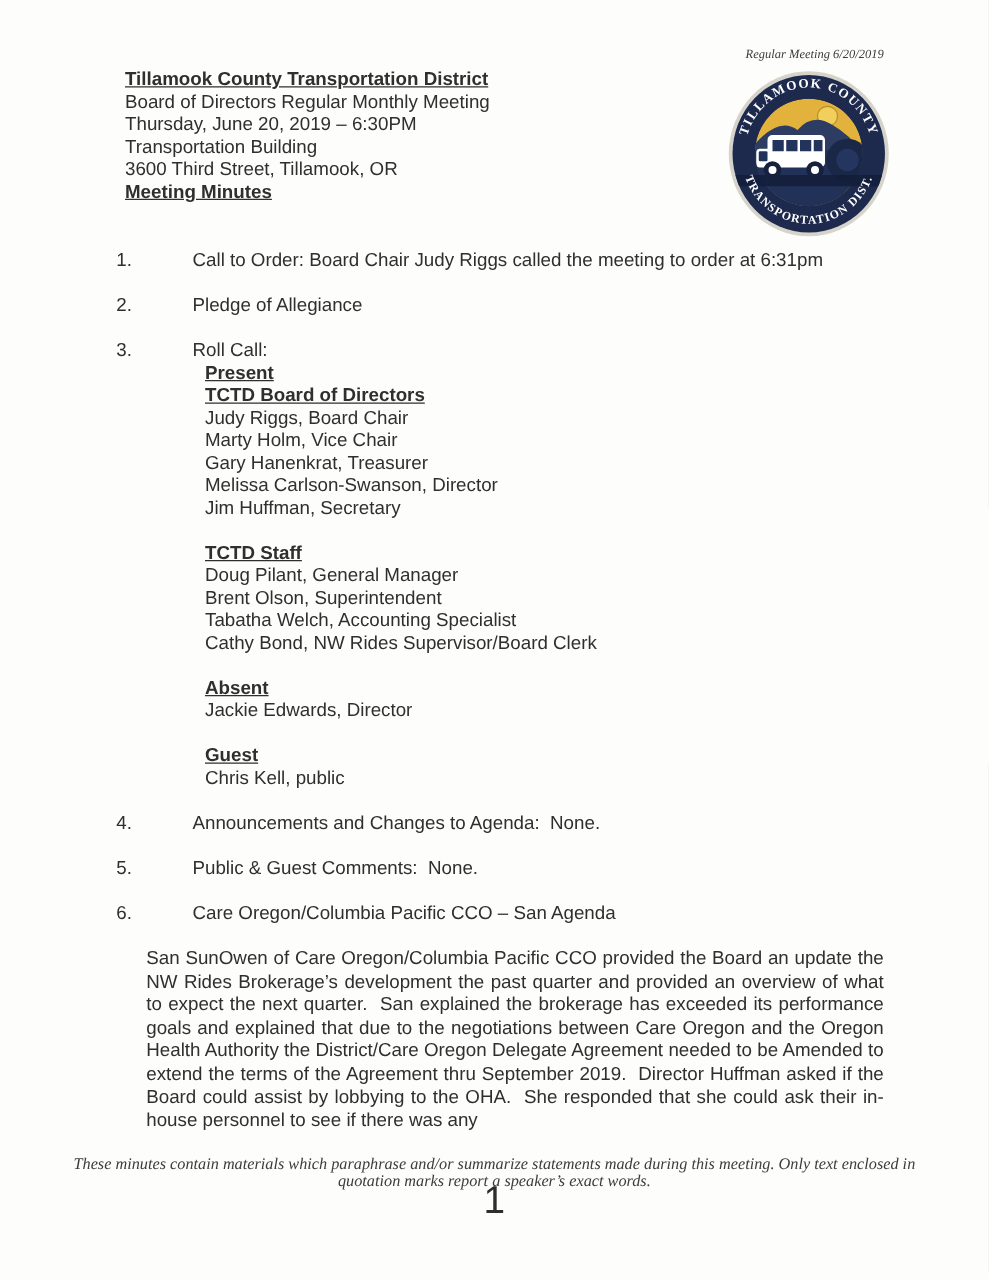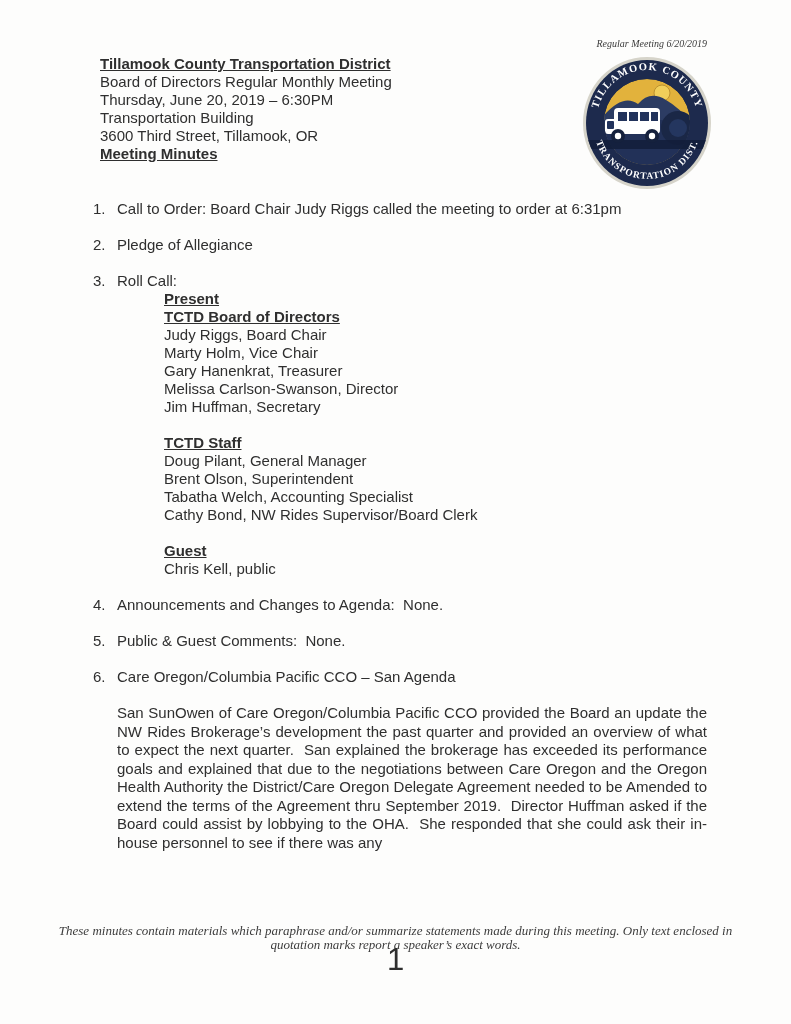--- a/index.html
+++ b/index.html
@@ -26,21 +26,21 @@
     position:absolute;top:56px;left:582px;
     width:130px;height:134px;
   }
   .content{
     position:absolute;top:200px;left:93px;width:616px;
     font-size:15px;line-height:18px;
   }
   .item{display:flex;margin-bottom:18px;}
   .item.tight{margin-bottom:0;}
   .item .num{width:24px;flex:0 0 24px;}
-  .item .txt{white-space:pre-wrap;}
+  .item .txt{white-space:pre-wrap;margin-left:37px;}
   .roll{margin-left:71px;}
   .group{margin-bottom:18px;}
   .hd{font-weight:bold;text-decoration:underline;}
   .para{
     margin-left:24px;width:590px;
     text-align:justify;line-height:18.5px;
     white-space:pre-wrap;
   }
   .footer{
     position:absolute;top:924px;left:50%;transform:translateX(-50%);
@@ -146,20 +146,24 @@
       </div>
 
       <div class="group">
         <div class="hd">TCTD Staff</div>
         <div>Doug Pilant, General Manager</div>
         <div>Brent Olson, Superintendent</div>
         <div>Tabatha Welch, Accounting Specialist</div>
         <div>Cathy Bond, NW Rides Supervisor/Board Clerk</div>
       </div>
 
+      <div class="group">
+        <div class="hd">Absent</div>
+        <div>Jackie Edwards, Director</div>
+      </div>
 
       <div class="group">
         <div class="hd">Guest</div>
         <div>Chris Kell, public</div>
       </div>
 
     </div>
 
     <div class="item">
       <span class="num">4.</span>

